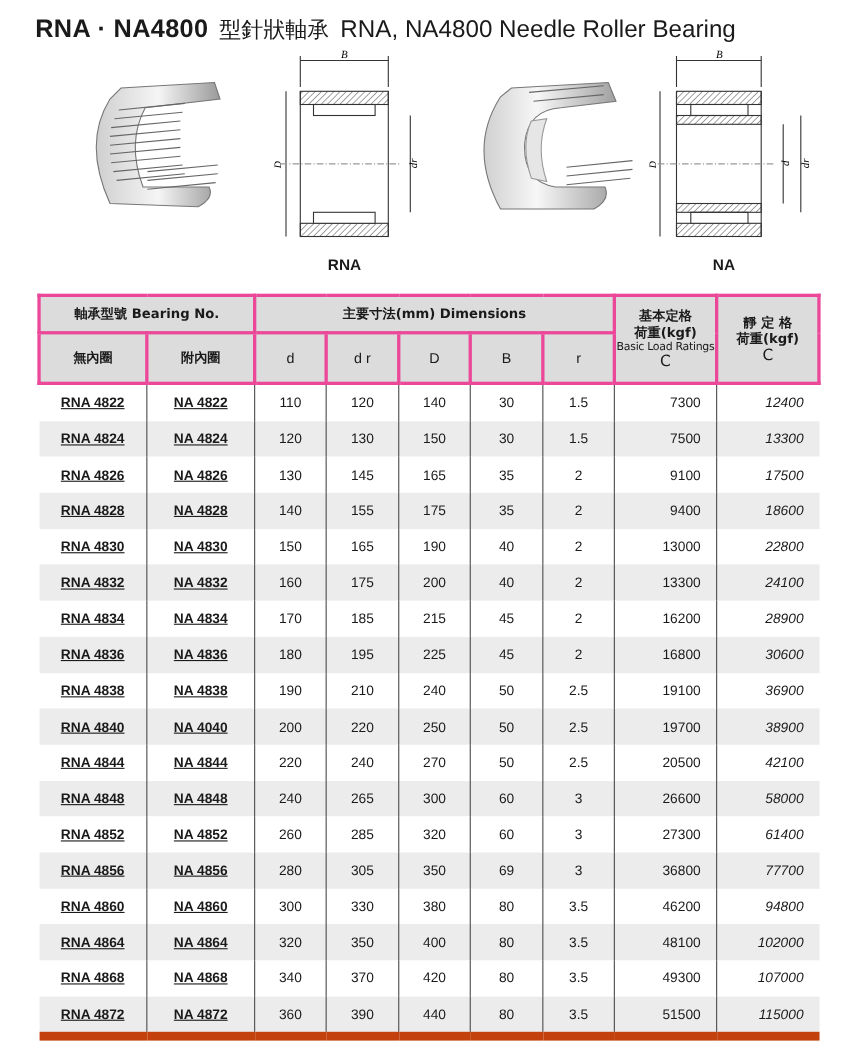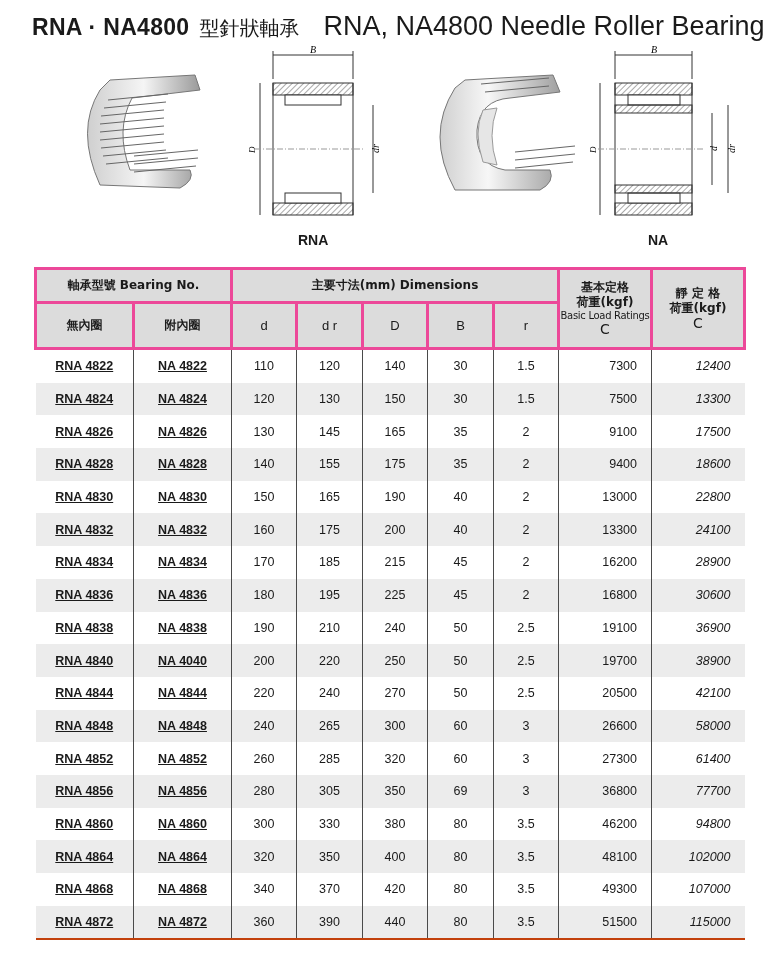--- a/index.html
+++ b/index.html
@@ -1,37 +1,37 @@
 <!DOCTYPE html>
 <html><head>
 <meta charset="utf-8">
 <style>
   html, body { margin:0; padding:0; background:#ffffff; }
   body { width:780px; height:957px; position:relative; overflow:hidden; font-family:"Liberation Sans", sans-serif; color:#1a1a1a; }
   .title { position:absolute; left:32px; top:12px; white-space:nowrap; font-size:22px; line-height:28px; }
   .title .series { font-weight:bold; font-size:23px; letter-spacing:0.3px; }
   .title .cjk { font-family:Liberation Sans, sans-serif; font-size:20px; margin-left:10px; }
-  .title .en { font-size:27px; margin-left:24px; }
+  .title .en { font-size:22px; margin-left:10px; }
 
   .fig { position:absolute; }
   .caption { position:absolute; font-weight:bold; font-size:14px; }
 
   table.spec { position:absolute; left:34px; top:267px; width:709px; border-collapse:collapse; table-layout:fixed; }
   table.spec th, table.spec td { border-left:1px solid #4a4a4a; border-right:1px solid #4a4a4a; padding:0; text-align:center; }
   table.spec thead th { background:#dcdcdc; font-weight:normal; font-size:13px; border:3px solid #ec4899; }
   table.spec thead tr.h1 th { height:31px; }
   table.spec thead tr.h2 th { height:43px; }
   table.spec thead th.cjkb { font-family:"DejaVu Sans", sans-serif; font-weight:bold; font-size:12px; }
   table.spec thead .small { font-size:10px; letter-spacing:-0.3px; display:block; line-height:12px; }
   table.spec thead .ln { display:block; line-height:15px; }
   table.spec tbody td { height:32.7px; font-size:12.5px; }
   table.spec tbody tr:nth-child(even) td { background:#ececec; }
   table.spec tbody td.bn { font-weight:bold; font-size:12.5px;text-decoration:underline; }
   table.spec tbody td.num-r { text-align:right; padding-right:14px;margin-top:17px; }
-  table.spec tbody tr:last-child td { border-bottom:2px solid #c2410c; }
+  table.spec tbody tr:last-child td { border-bottom:8px solid #c2410c; }
   table.spec tbody td:first-child { border-left:none; }
   table.spec tbody td:last-child { border-right:none;font-style:italic; }
 </style>
 </head>
 <body>
 
 <div class="title">
   <span class="series">RNA · NA4800</span><span class="cjk">型針狀軸承</span><span class="en">RNA, NA4800 Needle Roller Bearing</span>
 </div>
 

